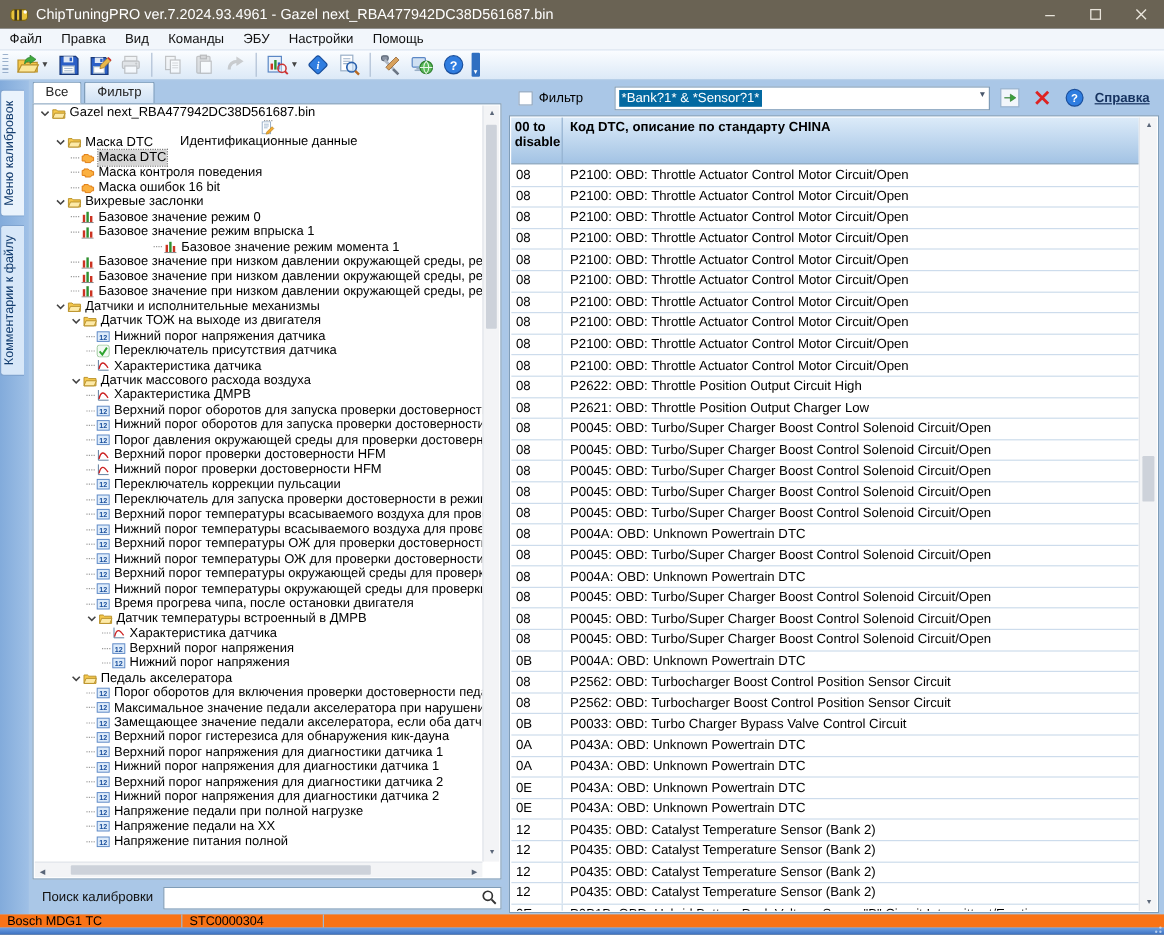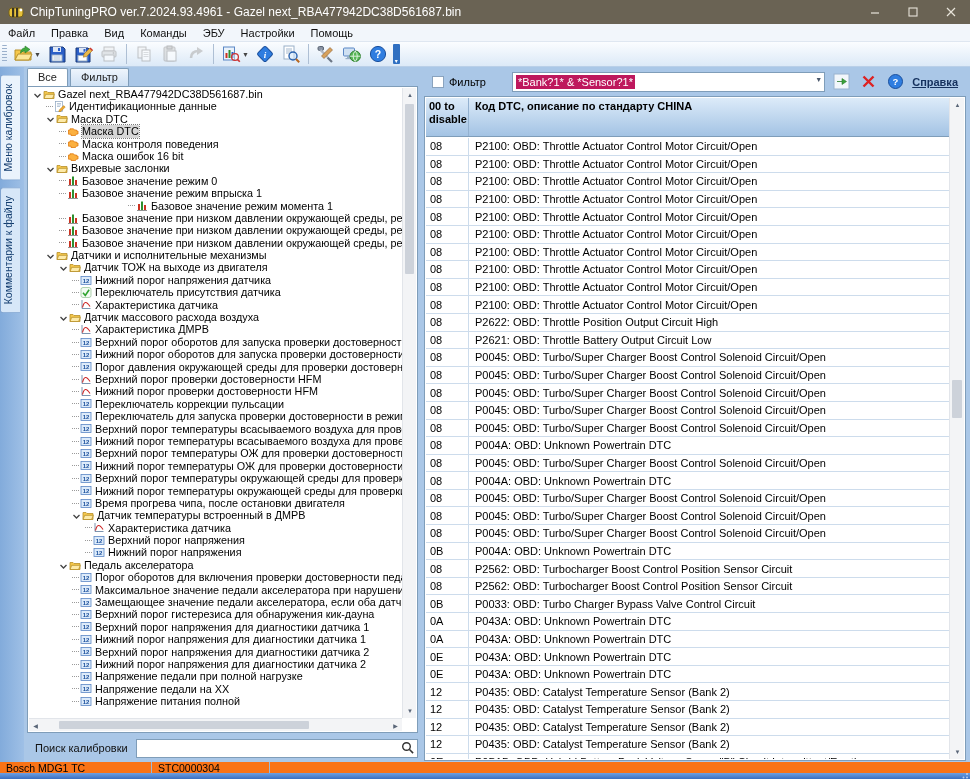--- a/index.html
+++ b/index.html
@@ -55,21 +55,21 @@
   .search-row label{margin:0 8px 0 8px;white-space:nowrap;}
   .search-wrap{flex:1;position:relative;height:19px;}
   .search-wrap input{width:100%;height:19px;border:1px solid #7f9db9;font-size:11px;padding:0 20px 0 4px;font-family:"Liberation Sans",sans-serif;}
   .mag{position:absolute;right:3px;top:2px;width:14px;height:14px;}
   
   .right-panel{position:absolute;left:424px;top:0;right:2px;height:100%;}
   .filter-row{position:absolute;left:0;right:0;top:1px;height:27px;display:flex;align-items:center;font-size:11px;}
   .chkbox{width:12px;height:12px;background:#fff;border:1px solid #8aa3be;margin:0 5px 0 8px;flex:none;}
   .filter-label{margin-right:26px;color:#000;}
   .combo{flex:1;height:20px;background:#fff;border:1px solid #7f9db9;display:flex;align-items:center;position:relative;padding-left:3px;max-width:412px;}
-  .combo .selval{background:#be185d;color:#fff;padding:1px 2px;font-size:11px;}
+  .combo .selval{background:#0369a1;color:#fff;padding:1px 2px;font-size:11px;}
   .combo .combo-arrow{position:absolute;right:2px;top:3px;font-size:7px;color:#49576b;}
   .fbtn{width:21px;height:21px;margin-left:6px;display:flex;align-items:center;justify-content:center;flex:none;}
   .fbtn svg{width:17px;height:17px;display:block;}
   .help-link{margin:0 10px 0 6px;font-weight:bold;font-size:11px;color:#15315e;text-decoration:underline;white-space:nowrap;}
   
   .table-box{position:absolute;left:0;right:2px;top:29px;bottom:1px;background:#fff;border:1px solid #7f9db9;}
   .tbl-head{position:absolute;left:1px;top:1px;right:16px;height:39px;display:flex;background:linear-gradient(#dcebf9,#a3c3e4);border-bottom:1px solid #7f9db9;font-size:11px;font-weight:bold;color:#000;}
   .th1{width:43px;flex:none;border-right:1px solid #93b1d0;padding:2px 3px;line-height:1.18;}
   .th2{flex:1;padding:2px 6px;}
   .tbl-rows{position:absolute;left:1px;top:41px;right:16px;bottom:1px;overflow:hidden;}
@@ -290,21 +290,21 @@
                   <path d="M1.5 3l3 3 3-3" fill="none" stroke="#444" stroke-width="1.3"></path>
                 </svg></span>
               <span class="ticon">
                 <svg viewBox="0 0 11 11">
                   <path d="M.5 2.5h3l1 1h6v6H.5z" fill="#f6c84c" stroke="#b8902a" stroke-width=".8"></path>
                   <path d="M.5 9.5l1.7-4.2h8.6L9.1 9.5z" fill="#fdeaa8" stroke="#b8902a" stroke-width=".8"></path>
                 </svg>
               </span>
               <span class="tlabel">Gazel next_RBA477942DC38D561687.bin</span>
             </div>
-            <div class="trow" style="padding-left: 17px;">
+            <div class="trow" style="padding-left: 17px; flex-direction: column;">
               <span class="dash"></span>
               <span class="ticon">
                 <svg viewBox="0 0 11 11">
                   <rect x="1" y=".5" width="7" height="10" fill="#fff" stroke="#8aa3be" stroke-width=".7"></rect>
                   <path d="M2.5 2.5h4M2.5 4h4M2.5 5.5h3" stroke="#9ab0c8" stroke-width=".7"></path>
                   <path d="M4.8 9l4.4-4.4 1.5 1.5-4.4 4.4-2 .5z" fill="#f0a830" stroke="#b07a10" stroke-width=".5"></path>
                 </svg>
               </span>
               <span class="tlabel">Идентификационные данные</span>
             </div>
@@ -911,21 +911,21 @@
             <div class="drow">
               <div class="dc1">08</div>
               <div class="dc2">P2100: OBD: Throttle Actuator Control Motor Circuit/Open</div>
             </div>
             <div class="drow">
               <div class="dc1">08</div>
               <div class="dc2">P2622: OBD: Throttle Position Output Circuit High</div>
             </div>
             <div class="drow">
               <div class="dc1">08</div>
-              <div class="dc2">P2621: OBD: Throttle Battery Output Circuit Low</div>
+              <div class="dc2">P2621: OBD: Throttle Position Output Charger Low</div>
             </div>
             <div class="drow">
               <div class="dc1">08</div>
               <div class="dc2">P0045: OBD: Turbo/Super Charger Boost Control Solenoid Circuit/Open</div>
             </div>
             <div class="drow">
               <div class="dc1">08</div>
               <div class="dc2">P0045: OBD: Turbo/Super Charger Boost Control Solenoid Circuit/Open</div>
             </div>
             <div class="drow">

